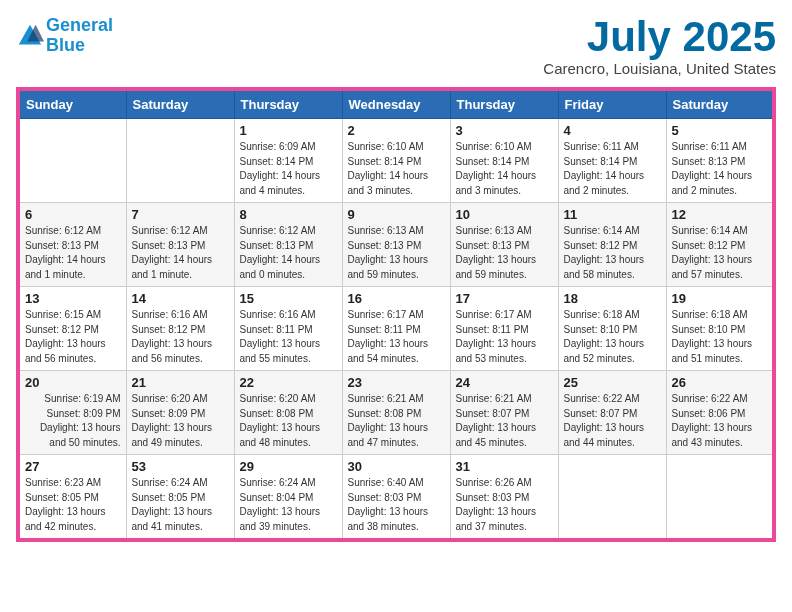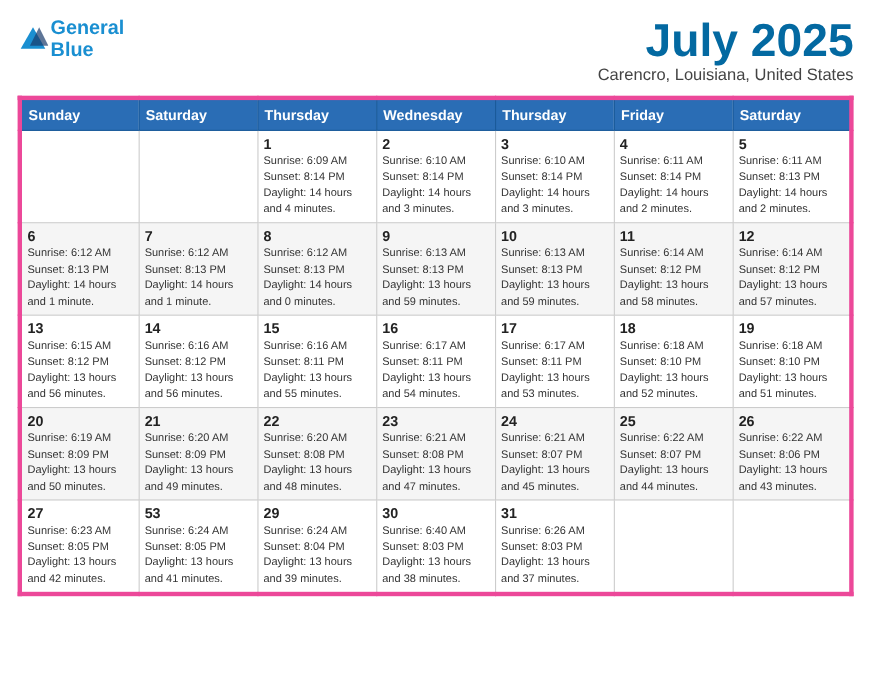--- a/index.html
+++ b/index.html
@@ -244,21 +244,21 @@
         <td>
           <span class="day-num">19</span>
           <div class="cell-content" style="white-space: pre-line;">Sunrise: 6:18 AM
 Sunset: 8:10 PM
 Daylight: 13 hours and 51 minutes.</div>
         </td>
       </tr>
       <tr>
         <td>
           <span class="day-num">20</span>
-          <div class="cell-content" style="white-space: pre-line;">Sunrise: 6:19 AM
+          <div class="cell-content" style="white-space: pre-line; text-align: right;">Sunrise: 6:19 AM
 Sunset: 8:09 PM
 Daylight: 13 hours and 50 minutes.</div>
         </td>
         <td>
           <span class="day-num">21</span>
           <div class="cell-content" style="white-space: pre-line;">Sunrise: 6:20 AM
 Sunset: 8:09 PM
 Daylight: 13 hours and 49 minutes.</div>
         </td>
         <td>

